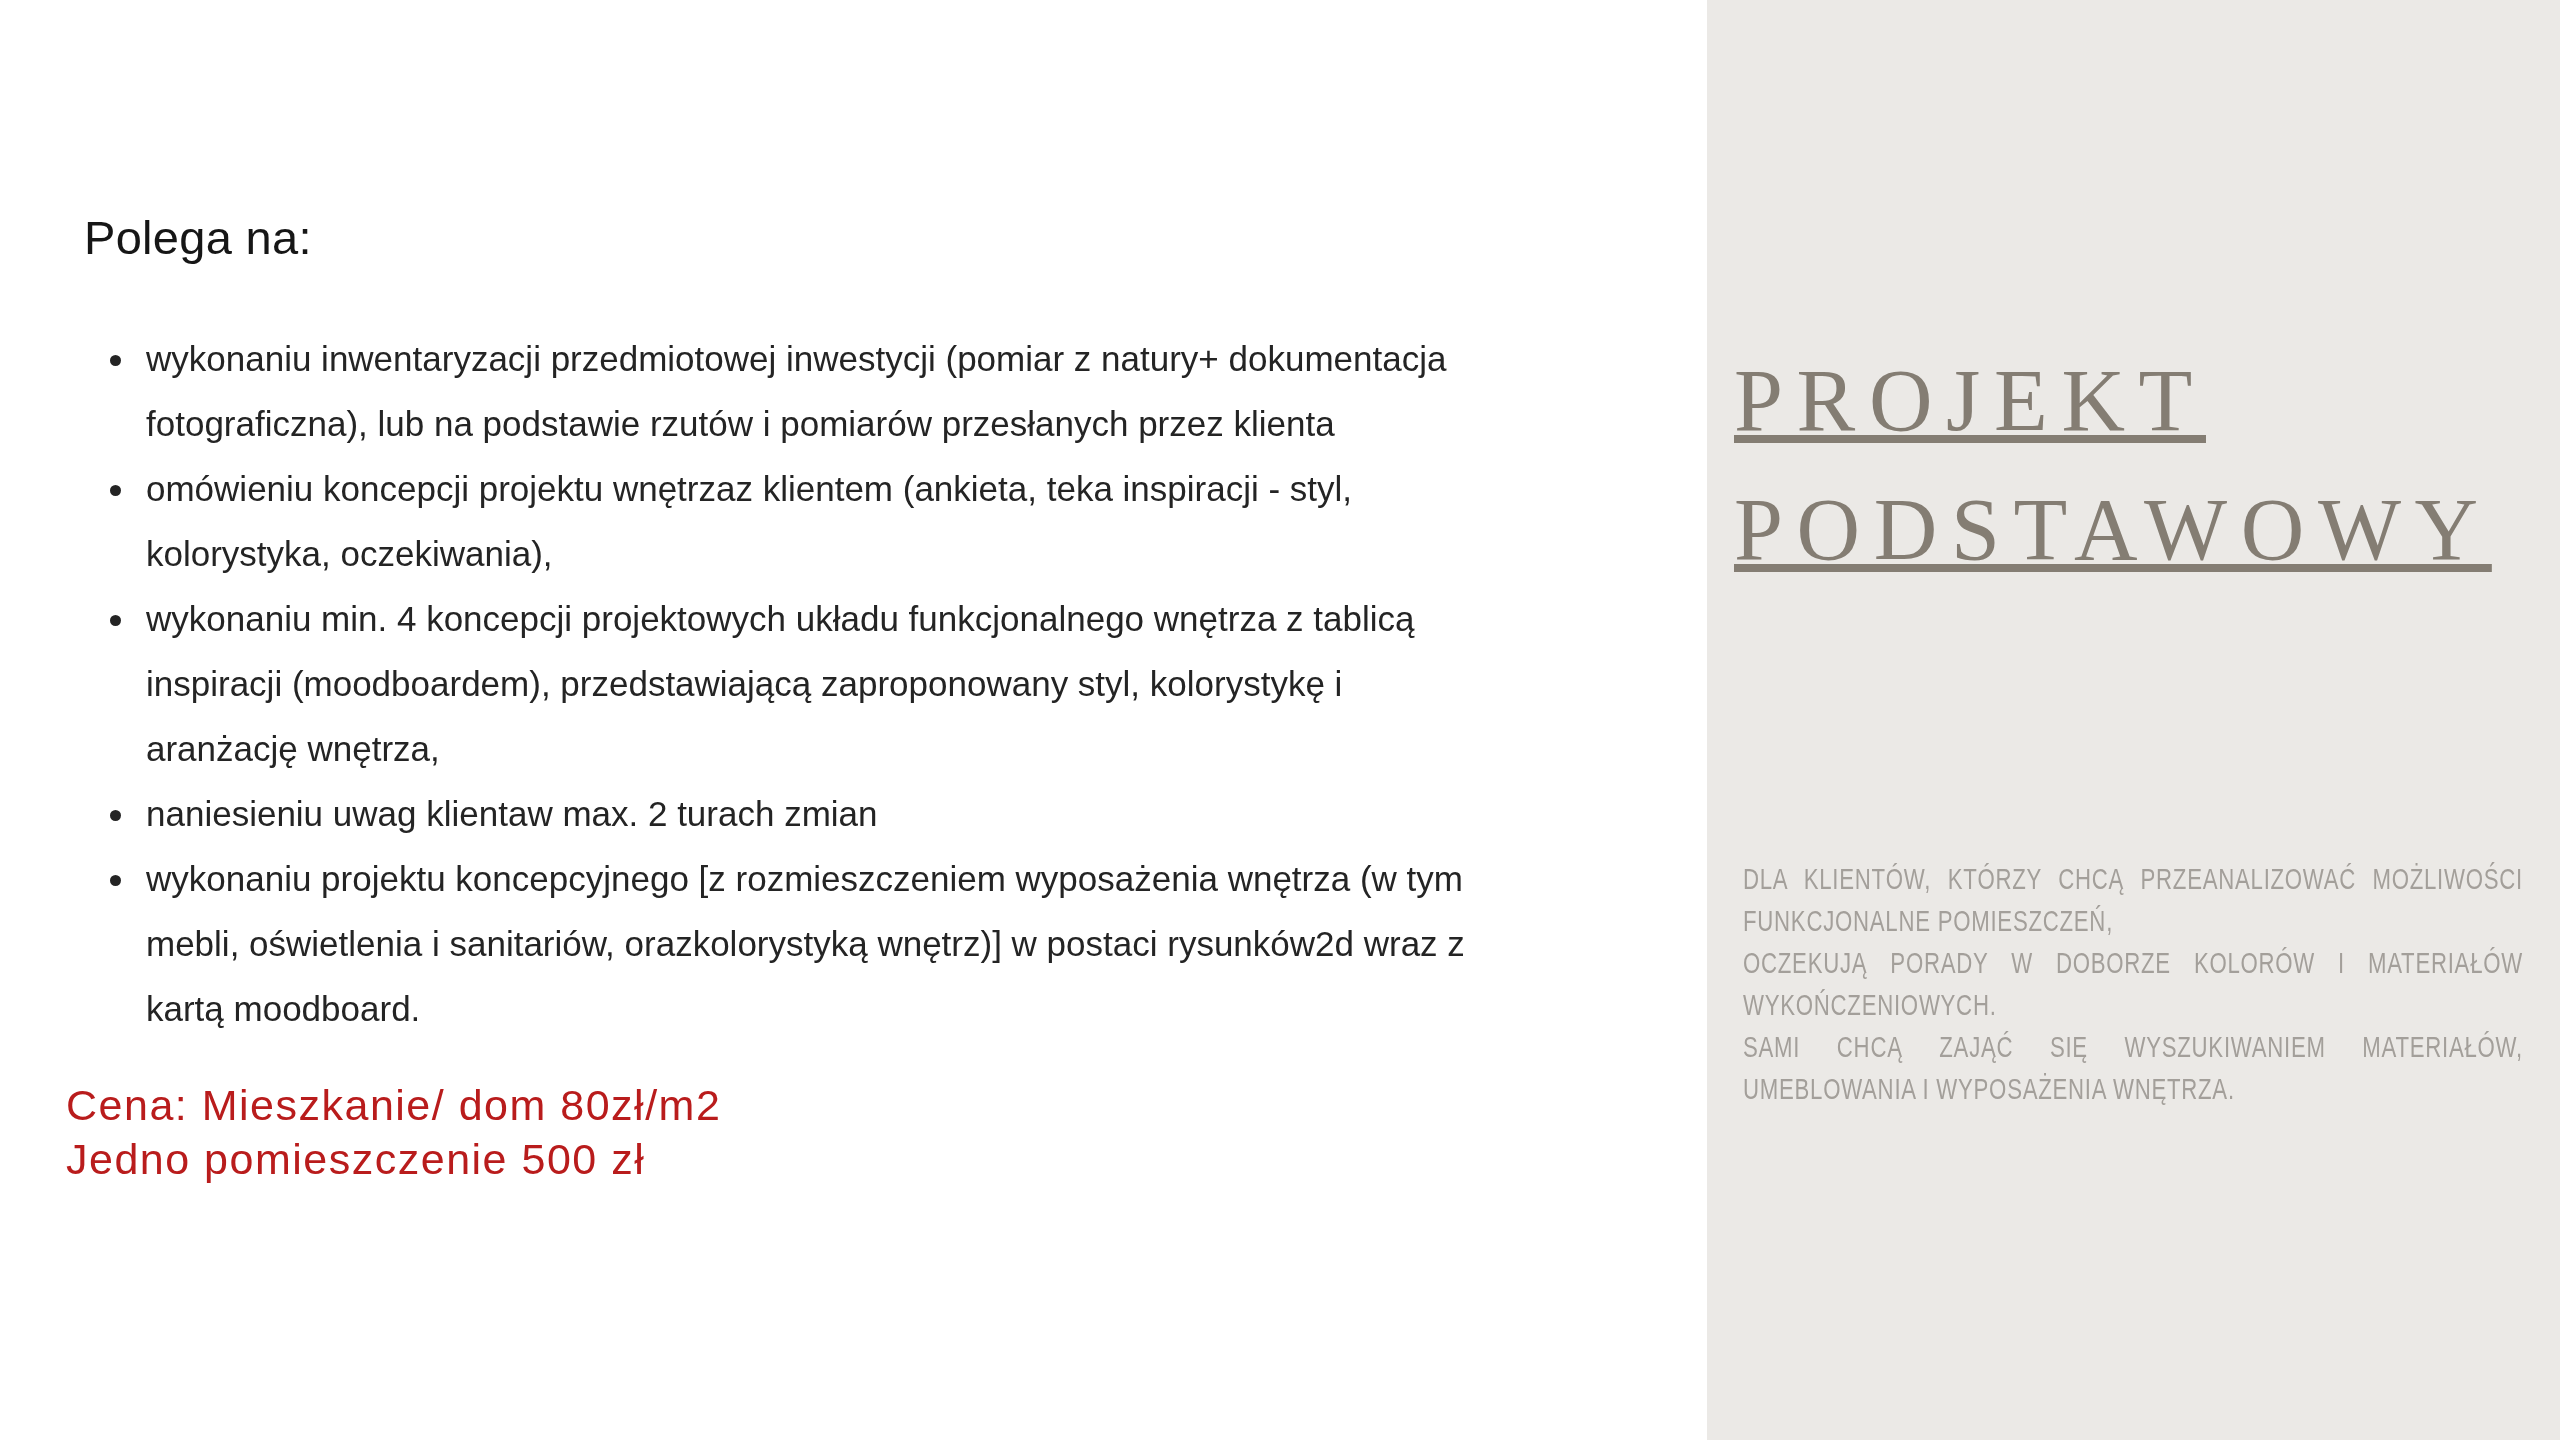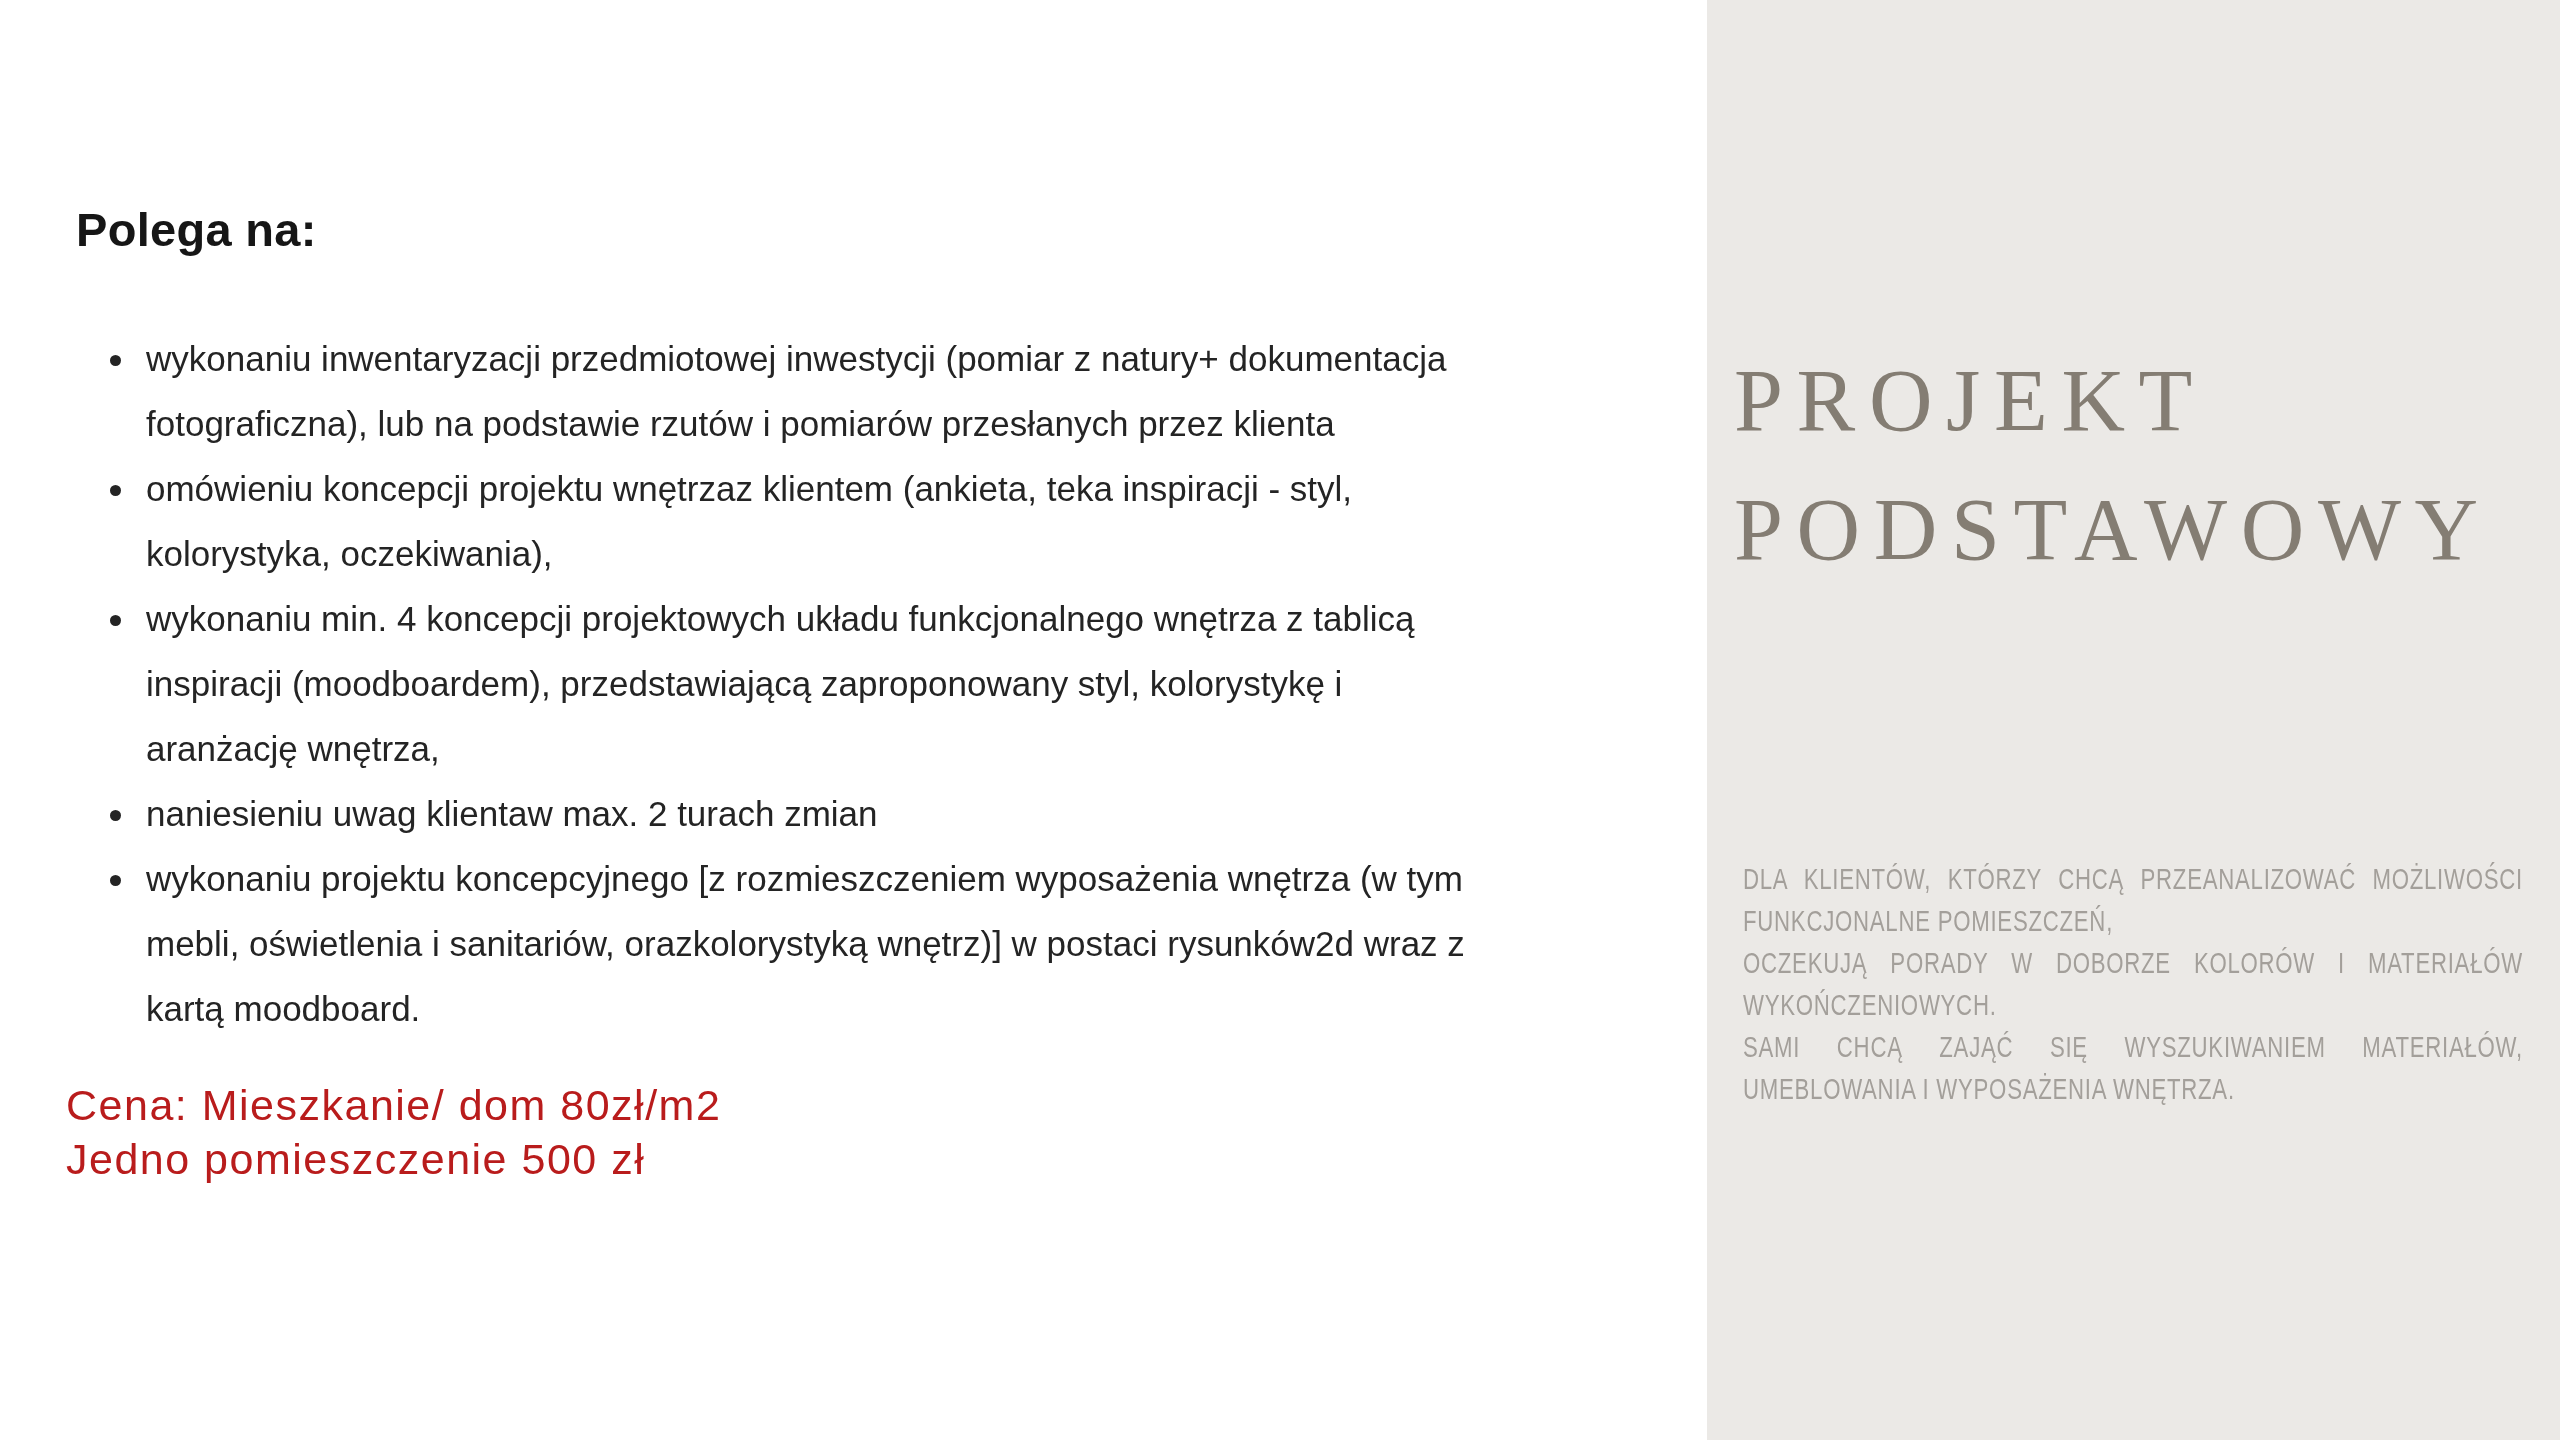--- a/index.html
+++ b/index.html
@@ -9,22 +9,22 @@
     font-family:"Liberation Sans", sans-serif;
   }
   .slide {
     position:relative; width:2560px; height:1440px;
     background:#ffffff; overflow:hidden;
   }
 
   
   .left-section { position:absolute; inset:0; width:1707px; }
   .heading {
-    position:absolute; left:68px; top:194px; margin:8px;
-    font-size:47px; font-weight:700; color:#161616; letter-spacing:0.3px;
+    position:absolute; left:68px; top:194px; margin:16px;
+    font-size:47px; font-weight:400; color:#161616; letter-spacing:0.3px;
   }
   .bullets {
     position:absolute; left:66px; top:326px; width:1340px;
     margin:0; padding:0 0 0 72px; list-style:disc;
     font-size:35px; line-height:65px; color:#242424;
   }
   .bullets li { padding-left:8px; }
 
   .price-block {
     position:absolute; left:66px; top:1078px;
@@ -34,20 +34,21 @@
 
   
   .right-panel {
     position:absolute; left:1707px; top:0; width:853px; height:1440px;
   }
   .panel-title {
     position:absolute; left:27px; top:336px; margin:0;
     font-family:"Liberation Serif", serif; font-weight:400;
     font-size:88px; line-height:129px; letter-spacing:0.155em;
     white-space:nowrap;
+    text-decoration:underline;
   }
   .panel-desc {
     position:absolute; left:36px; top:858px; width:1054px;
     transform:scaleX(0.74); transform-origin:left top;
     font-size:30px; line-height:42px; letter-spacing:1px;
     white-space:normal;
   }
   .panel-desc .dline { text-align:left; }
   .panel-desc .dline.just { text-align:justify; text-align-last:justify; }
 </style>

